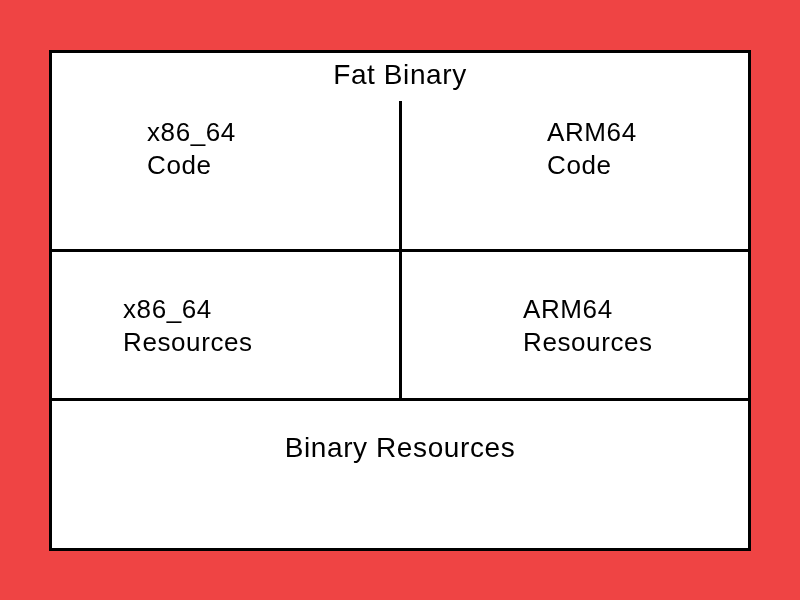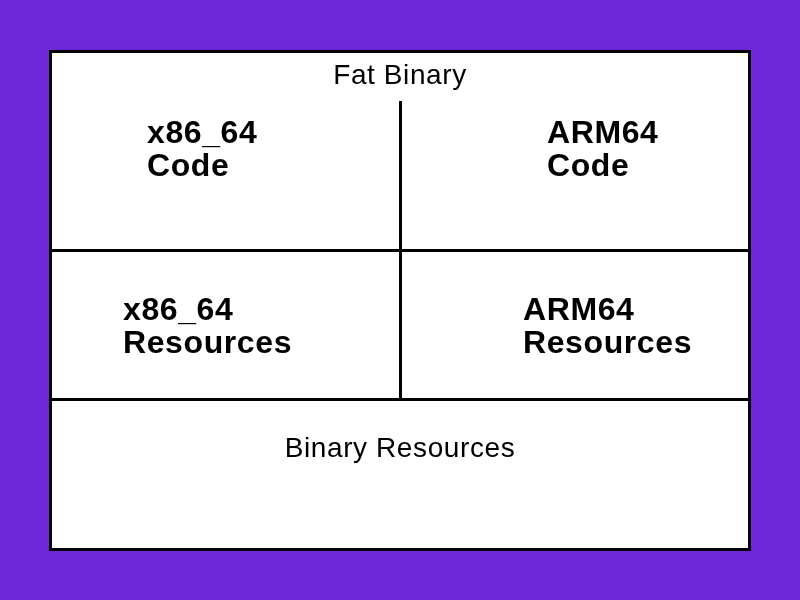--- a/index.html
+++ b/index.html
@@ -8,21 +8,21 @@
     width: 800px;
     height: 600px;
     background: #ffffff;
     font-family: "Liberation Sans", sans-serif;
     overflow: hidden;
   }
   .canvas {
     position: relative;
     width: 800px;
     height: 600px;
-    background: #6d28d9;
+    background: #ef4444;
   }
   .outer-box {
     position: absolute;
     left: 49px;
     top: 50px;
     width: 702px;
     height: 501px;
     border: 3px solid #000000;
     box-sizing: border-box;
     background: #ffffff;
@@ -52,26 +52,25 @@
   .divider-v {
     position: absolute;
     left: 347px;
     top: 48px;
     width: 3px;
     height: 300px;
     background: #000000;
   }
   .cell-label {
     position: absolute;
-    font-size: 32px;
+    font-size: 26px;
     line-height: 33px;
     letter-spacing: 0.6px;
     color: #000000;
     white-space: nowrap;
-    font-weight: bold;
   }
   .cell-label span { display: block; }
   .cell-x86-code      { left: 95px;  top: 63px;  }
   .cell-arm64-code    { left: 495px; top: 63px;  }
   .cell-x86-res       { left: 71px;  top: 240px; }
   .cell-arm64-res     { left: 471px; top: 240px; }
   .cell-shared {
     position: absolute;
     left: 0;
     top: 378px;

